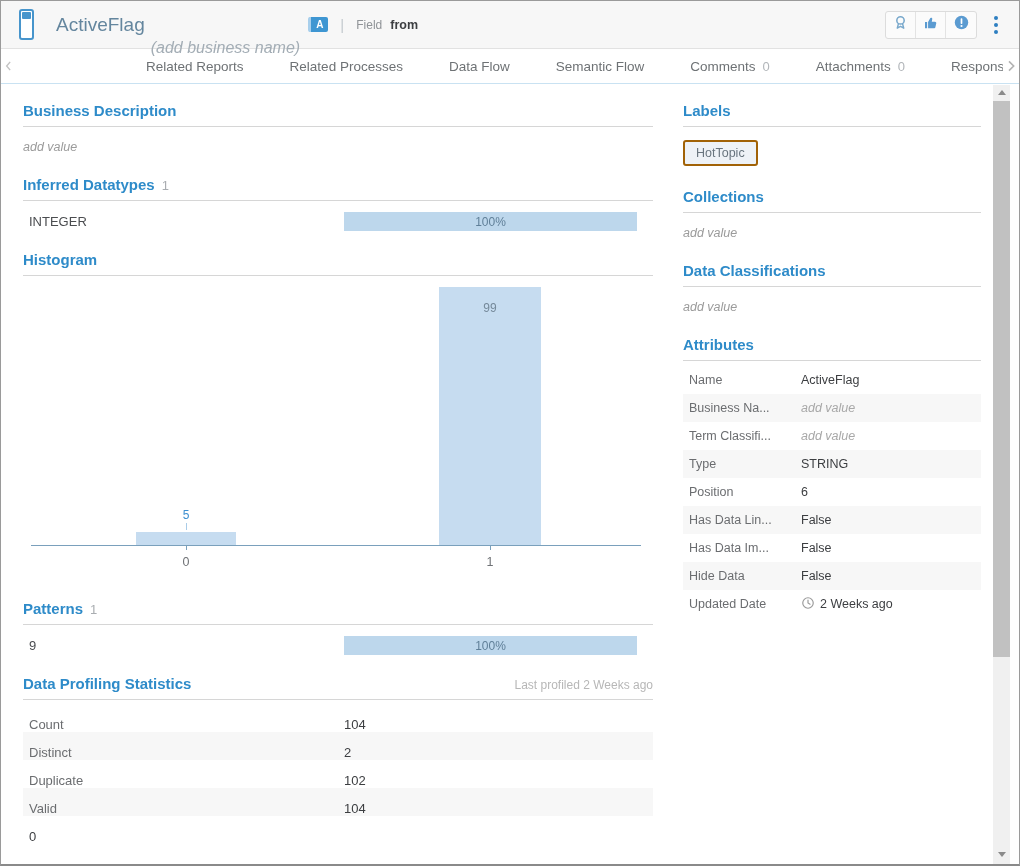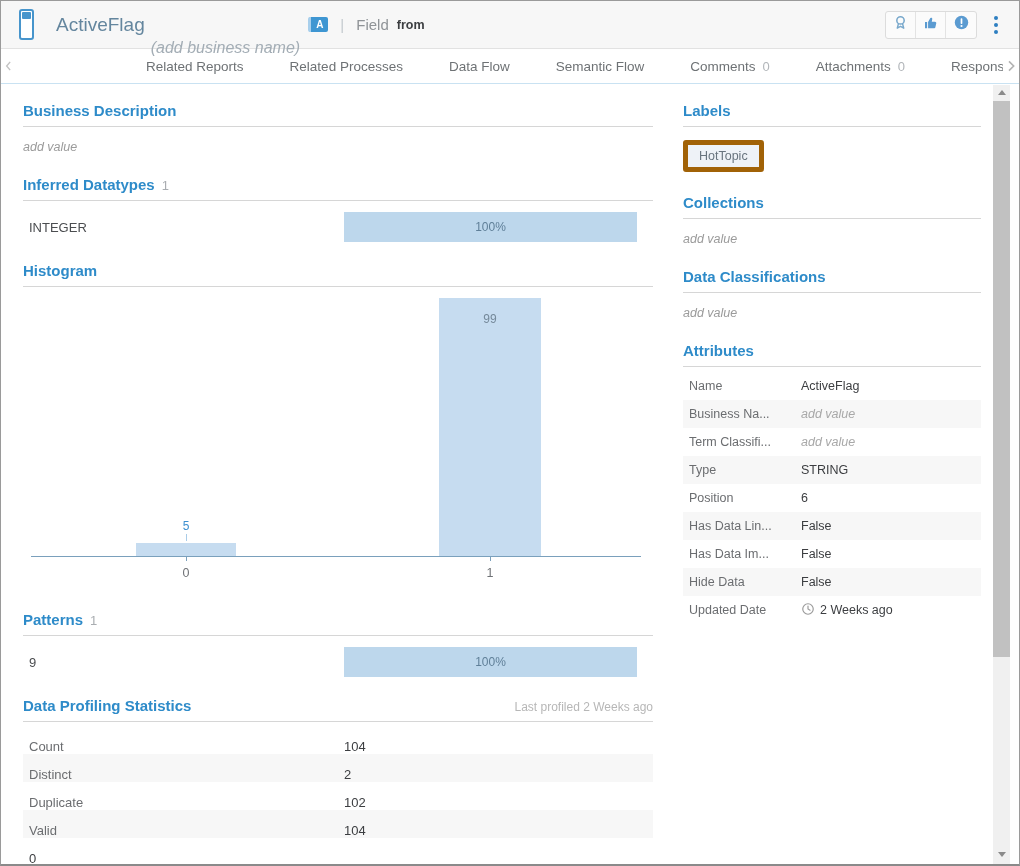--- a/index.html
+++ b/index.html
@@ -24,21 +24,21 @@
   .field-icon{ width:15px; height:31px; border:2px solid #4795cc; border-radius:3px;
     background:#fff; position:relative; flex:0 0 auto; }
   .field-icon::before{ content:""; position:absolute; top:1px; left:1px; right:1px;
     height:7px; background:#4795cc; border-radius:1px; }
   .title-wrap{ display:flex; align-items:center; margin-left:22px; white-space:nowrap; }
   .page-title{ font-size:19px; font-weight:normal; color:#64869e; }
   .biz-name{ font-size:16px; font-style:italic; color:#a3adb5; margin-left:6px;margin-top:47px; }
   .badge-a{ margin-left:8px; background:#3e96d2; color:#fff; font-size:10px; font-weight:bold;
     padding:3px 5px 2px; border-radius:2px; border-left:3px solid #a8cfec; line-height:1; }
   .vdiv{ color:#c3c9ce; margin:0 12px; font-size:15px; }
-  .type-label{ font-size:15px; color:#8f9397; margin-right:8px; }
+  .type-label{ font-size:12px; color:#8f9397; margin-right:8px; }
   .from-label{ font-size:12.5px; color:#3c3e41; font-weight:bold; margin-right:8px; }
   .breadcrumb{ font-size:12.5px; white-space:nowrap; }
   .breadcrumb .crumb{ color:#4394cf; cursor:pointer; }
   .breadcrumb .sep{ color:#9ab4c8; margin:0 4px; font-size:12px; }
   .topbar-actions{ margin-left:auto; display:flex; align-items:center; }
   .btn-group{ display:flex; border:1px solid #dcdcdc; border-radius:3px; background:#fbfbfb; overflow:hidden; }
   .icon-btn{ width:30px; height:26px; display:flex; align-items:center; justify-content:center;
     border-right:1px solid #e3e3e3; cursor:pointer; }
   .icon-btn:last-child{ border-right:none; }
   .kebab{ width:22px; height:26px; margin-left:8px; display:flex; flex-direction:column;
@@ -64,21 +64,21 @@
   .sec-head{ display:flex; align-items:baseline; border-bottom:1px solid #d6d6d6;
     padding:16px 0 7px; }
   .sec-title{ font-size:15px; font-weight:bold; color:#2e8bc9; }
   .sec-count{ font-size:13px; color:#a9adb1; margin-left:7px; font-weight:normal; }
   .sec-note{ margin-left:auto; font-size:12px; color:#b7b7b7; }
   .placeholder{ font-size:12.5px; font-style:italic; color:#9b9b9b; margin:13px 0 6px 0; }
 
   
   .bar-row{ display:flex; align-items:center; margin:11px 16px 4px 6px; }
   .bar-row .bar-label{ flex:0 0 315px; font-size:13px; color:#4b4d50; }
-  .bar-row .pbar{ flex:1; height:30px; background:#bdd7ec; display:flex; align-items:center;
+  .bar-row .pbar{ flex:1; height:19px; background:#bdd7ec; display:flex; align-items:center;
     justify-content:center; font-size:12px; color:#5f7f98; }
 
   
   .chart{ position:relative; height:306px; margin-top:2px; }
   .chart .axis{ position:absolute; left:8px; width:610px; height:1px; background:#7aa0bc; }
   .chart .hbar{ position:absolute; background:#c6dcf0; }
   .chart .vlabel{ position:absolute; font-size:12px; text-align:center; width:40px; }
   .chart .vlabel.inside{ color:#75899a; }
   .chart .vlabel.above{ color:#3c8fd0; }
   .chart .leader{ position:absolute; width:1px; background:#a9cce8; }
@@ -87,21 +87,21 @@
 
   
   .ptable{ margin-top:4px; }
   .prow{ display:flex; align-items:flex-end; height:28px; padding-left:6px; font-size:13px; }
   .prow.alt{ background:#f7f7f7; }
   .prow .pl{ flex:0 0 315px; color:#6b6d70; }
   .prow .pv{ color:#3c3e41; }
 
   
   .chip{ display:inline-block; margin:13px 0 6px 0; padding:4px 11px; background:#eef2f7;
-    border:5px solid #a16207; border-radius:3px; font-size:12.5px; color:#68747e; cursor:pointer; }
+    border:2px solid #a16207; border-radius:3px; font-size:12.5px; color:#68747e; cursor:pointer; }
   .atable{ margin-top:5px; }
   .arow{ display:flex; align-items:center; height:28px; padding-left:6px; font-size:12.5px; }
   .arow.alt{ background:#f7f7f7; }
   .arow .al{ flex:0 0 112px; color:#6b6d70; }
   .arow .av{ color:#3c3e41; display:flex; align-items:center; gap:5px; }
   .arow .av.ph{ font-style:italic; color:#a8a8a8; }
 
   
   .scrollbar{ position:absolute; top:84px; bottom:0; right:9px; width:17px; background:#f0f0f0; }
   .sb-btn{ position:absolute; left:0; right:0; height:15px; display:flex; align-items:center;

